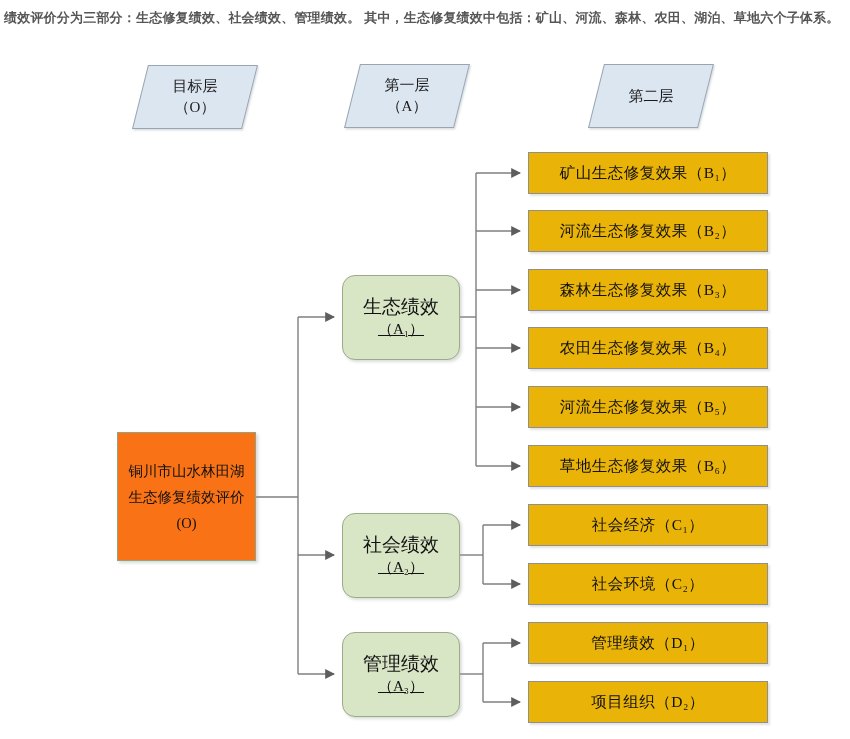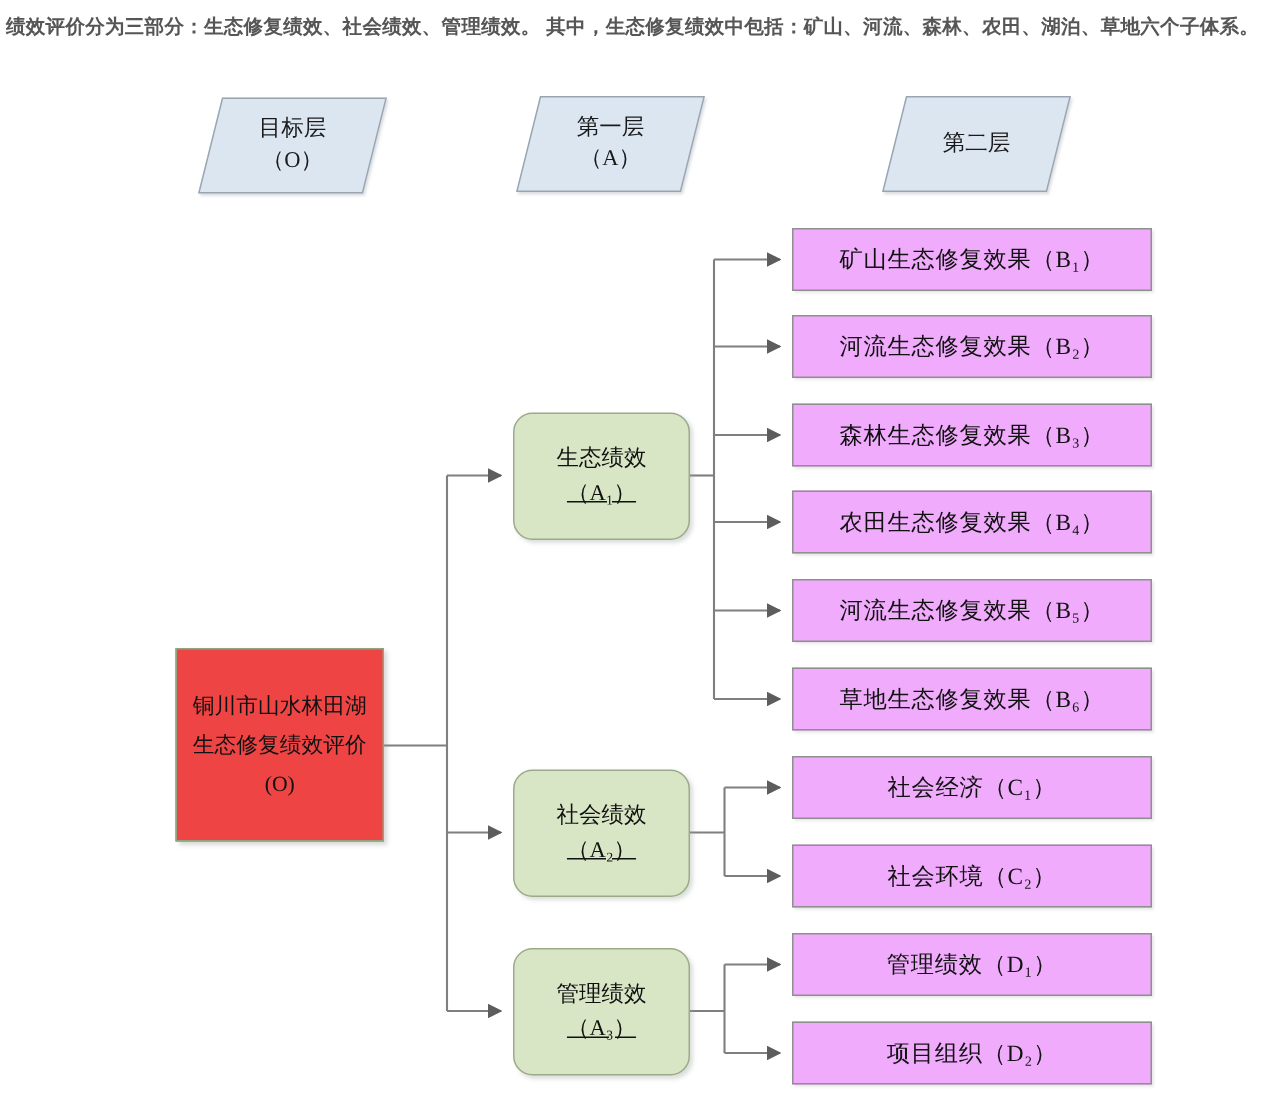--- a/index.html
+++ b/index.html
@@ -67,21 +67,21 @@
     text-align: center;
   }
 
   
   #root-node {
     position: absolute;
     left: 117px;
     top: 432px;
     width: 139px;
     height: 129px;
-    background: #ef4444;
+    background: #f97316;
     border: 1px solid #94a37f;
     box-shadow: 2px 2px 3px rgba(140,150,140,0.35);
     display: flex;
     align-items: center;
     justify-content: center;
     box-sizing: border-box;
   }
   #root-node .label {
     font-size: 14.5px;
     line-height: 26px;
@@ -99,30 +99,30 @@
     background: #d9e6c6;
     border: 1px solid #9bab8a;
     border-radius: 13px;
     box-shadow: 2px 2px 3px rgba(150,160,150,0.35);
     display: flex;
     flex-direction: column;
     align-items: center;
     justify-content: center;
     box-sizing: border-box;
   }
-  .anode .l1 { font-size: 15px; color: #111; line-height: 23px; }
+  .anode .l1 { font-size: 19px; color: #111; line-height: 23px; }
   .anode .l2 { font-size: 15px; color: #111; line-height: 23px; text-decoration: underline; }
 
   
   .leaf {
     position: absolute;
     left: 528px;
     width: 240px;
     height: 42px;
-    background: #f0abfc;
+    background: #eab308;
     border: 1px solid #8f8f8f;
     box-shadow: 1.5px 1.5px 2px rgba(160,160,160,0.30);
     display: flex;
     align-items: center;
     justify-content: center;
     box-sizing: border-box;
   }
   .leaf .label {
     font-size: 15.5px;
     color: #111;

